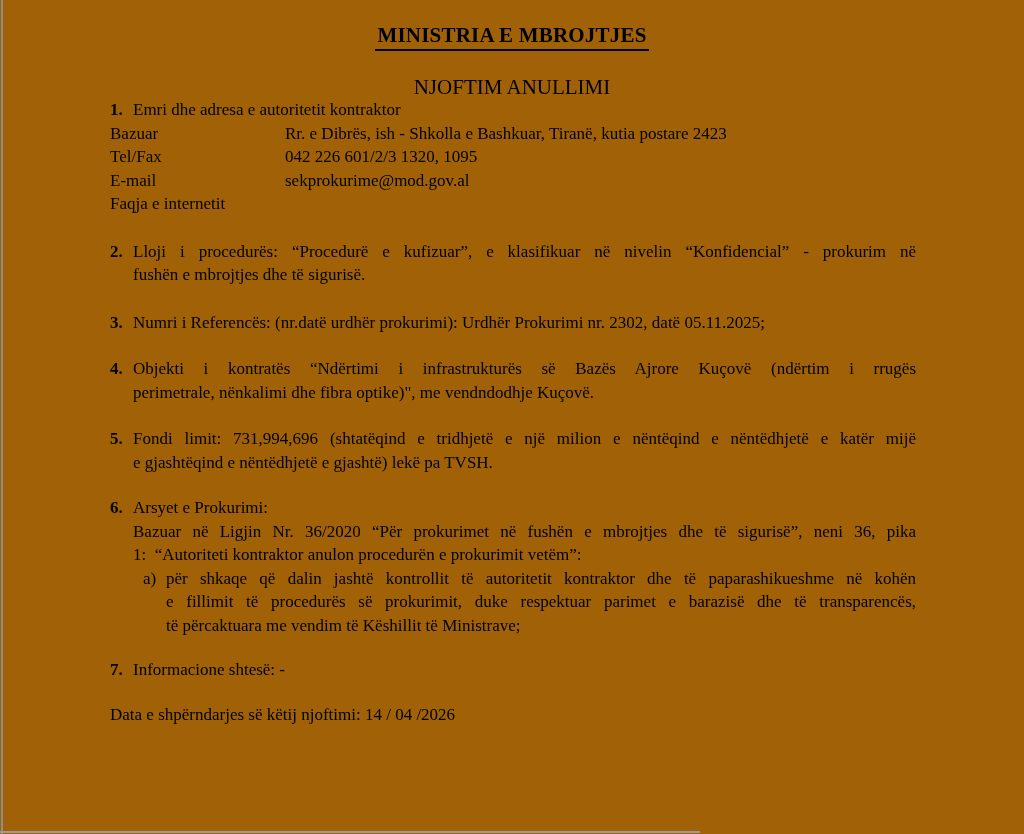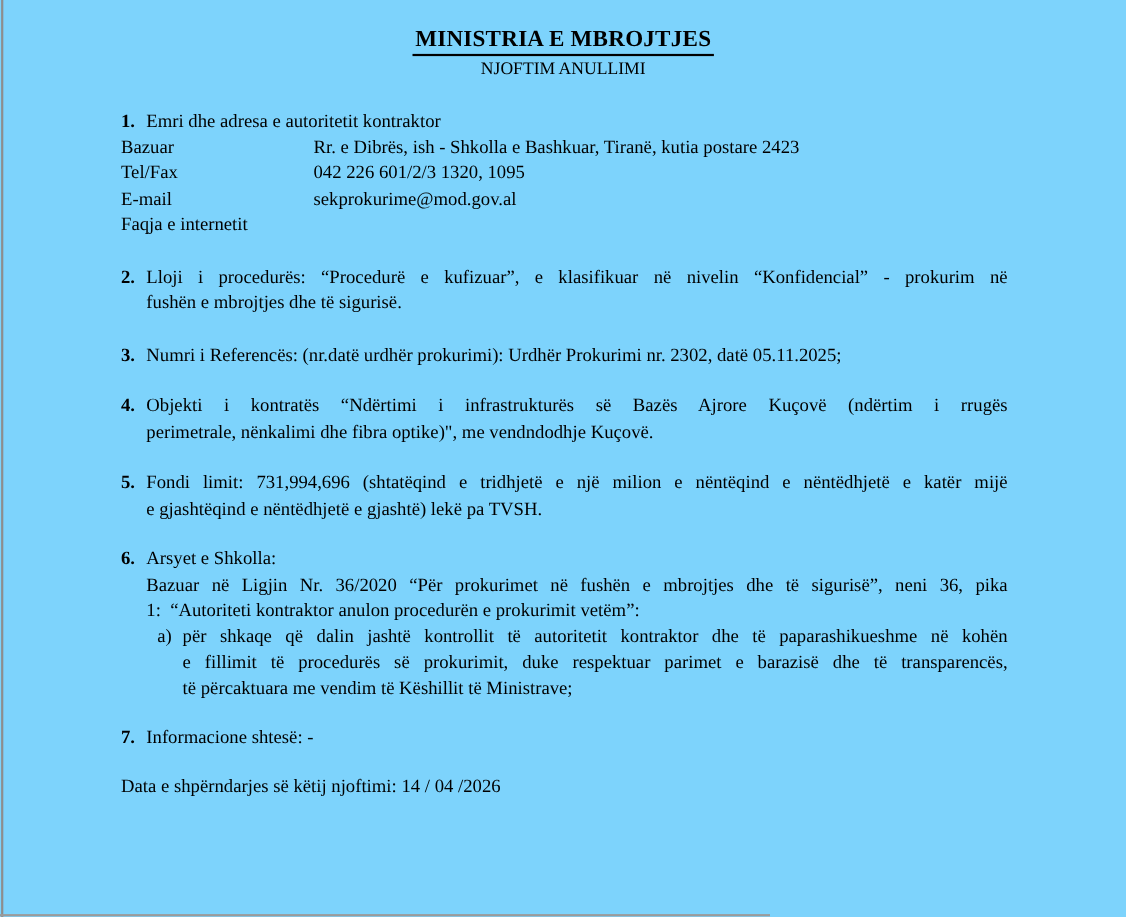--- a/index.html
+++ b/index.html
@@ -1,19 +1,19 @@
 <!DOCTYPE html>
 <html><head>
 <meta charset="utf-8">
 <style>
   html,body { margin:0; padding:0; background:#ffffff; }
   .page {
     position:relative;
     width:1024px; height:834px;
-    background:#7dd3fc;
+    background:#a16207;
     font-family:"Liberation Serif", serif;
     font-size:17px;
     line-height:23.5px;
     color:#000;
     overflow:hidden;
   }
   .edge-left {
     position:absolute; left:1px; top:0; bottom:0; width:2px;
     background:#8d8d8d;
   }
@@ -21,21 +21,21 @@
     position:absolute; left:0; bottom:1px; width:700px; height:2px;
     background:#9b9b9b;
   }
   .header { position:absolute; top:22px; left:0; right:0; text-align:center; }
   .doc-title {
     display:inline-block;
     font-weight:bold; font-size:21px; line-height:26px;
     border-bottom:2px solid #000; padding:0 2px 1px 2px;
     letter-spacing:0.2px;
   }
-  .doc-subtitle { font-size:16px; line-height:24px; }
+  .doc-subtitle { font-size:21px; line-height:24px;margin-top:24px; }
   .content { position:absolute; top:98px; left:110px; width:806px; }
   .item { display:flex; }
   .num { width:23px; flex:none; font-weight:bold; }
   .body { flex:1; min-width:0;font-family:Liberation Serif, serif; }
   .ln { white-space:pre-wrap; }
   .j { text-align:justify; text-align-last:justify; }
   .rows { }
   .row { display:flex; }
   .rlabel { width:175px; flex:none; }
   .rvalue { flex:1; }
@@ -113,21 +113,21 @@
       <span class="num">5.</span>
       <div class="body">
         <div class="ln j">Fondi limit: 731,994,696 (shtatëqind e tridhjetë e një milion e nëntëqind e nëntëdhjetë e katër mijë</div>
         <div class="ln">e gjashtëqind e nëntëdhjetë e gjashtë) lekë pa TVSH.</div>
       </div>
     </div>
 
     <div class="item mt-s6">
       <span class="num">6.</span>
       <div class="body">
-        <div class="ln">Arsyet e Shkolla:</div>
+        <div class="ln">Arsyet e Prokurimi:</div>
         <div class="ln j">Bazuar në Ligjin Nr. 36/2020 “Për prokurimet në fushën e mbrojtjes dhe të sigurisë”, neni 36, pika</div>
         <div class="ln">1:  “Autoriteti kontraktor anulon procedurën e prokurimit vetëm”:</div>
         <div class="sub">
           <span class="amark">a)</span>
           <div class="abody">
             <div class="ln j">për shkaqe që dalin jashtë kontrollit të autoritetit kontraktor dhe të paparashikueshme në kohën</div>
             <div class="ln j">e fillimit të procedurës së prokurimit, duke respektuar parimet e barazisë dhe të transparencës,</div>
             <div class="ln">të përcaktuara me vendim të Këshillit të Ministrave;</div>
           </div>
         </div>

